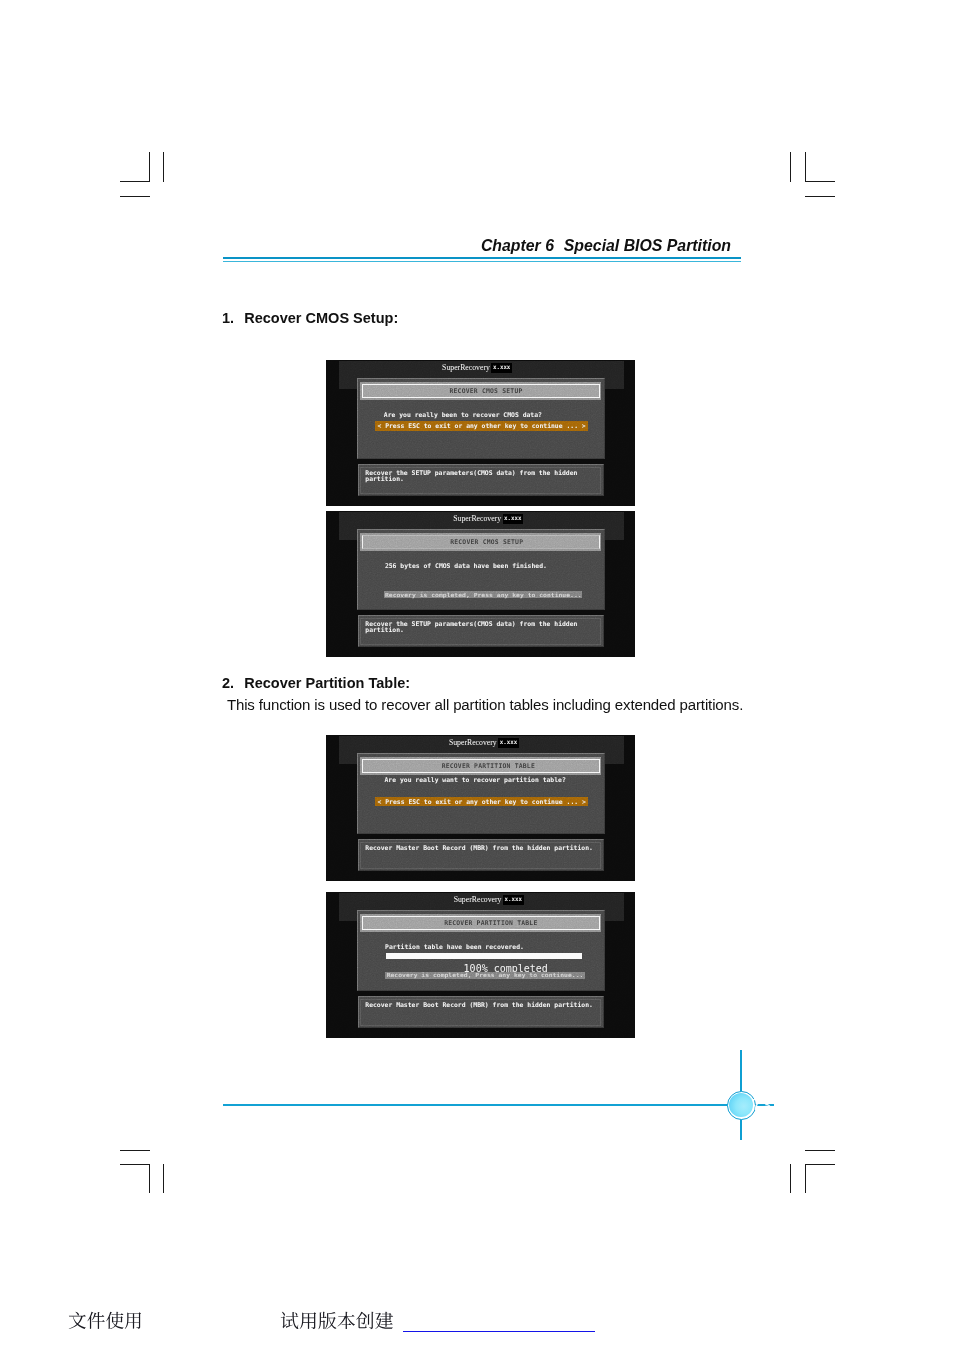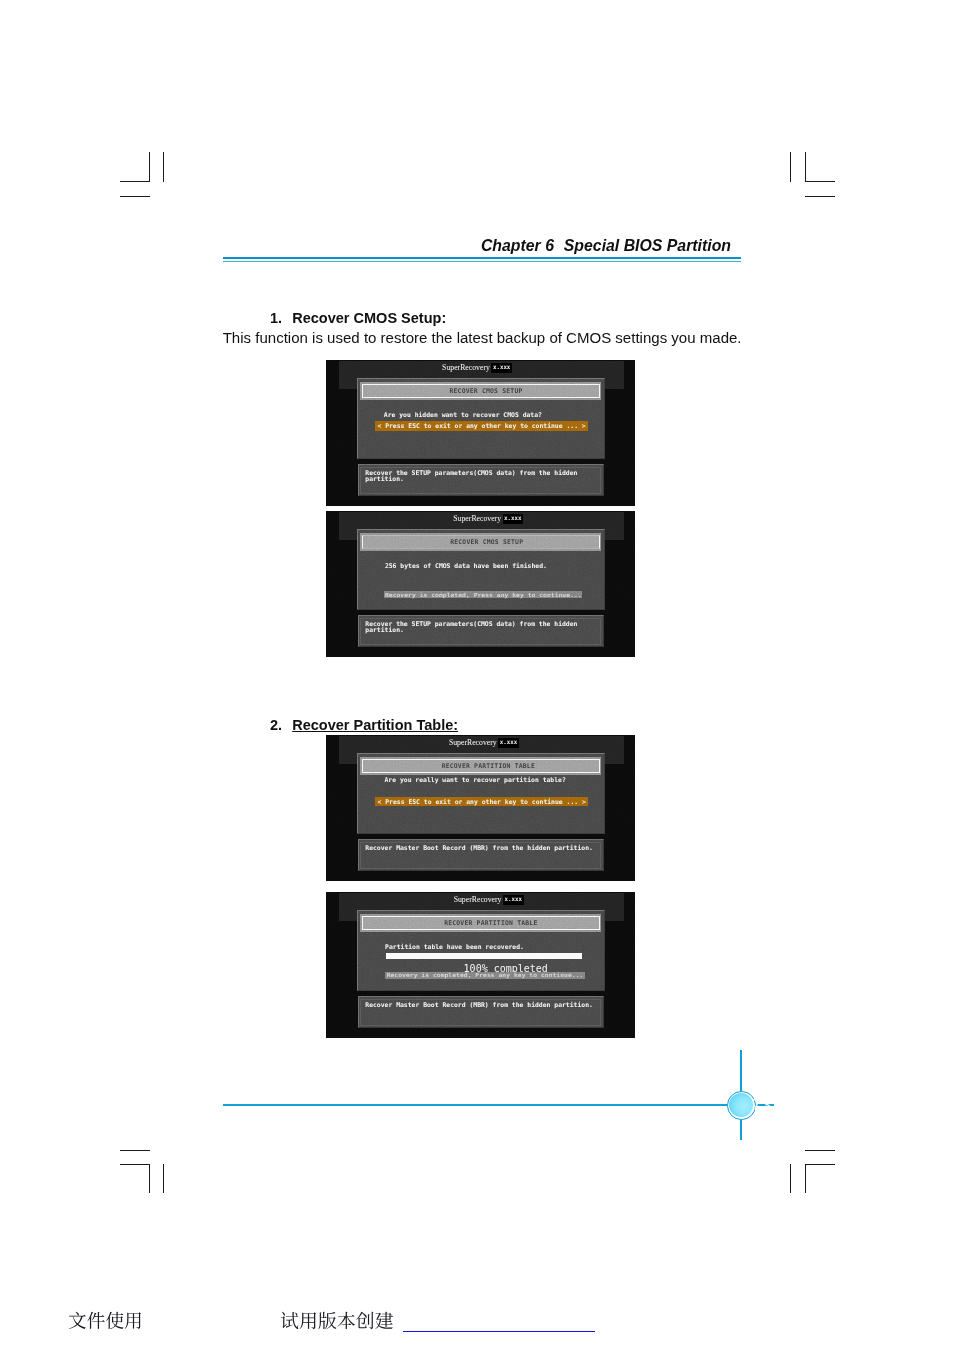--- a/index.html
+++ b/index.html
@@ -11,21 +11,21 @@
   .crop{position:absolute;background:#1a1a1a;}
 
   
   .hdr-text{position:absolute;left:480.9px;top:236.8px;font-size:15.85px;font-weight:bold;font-style:italic;
             color:#111;letter-spacing:0;white-space:nowrap;}
   .hdr-text .gap{display:inline-block;width:9.8px;}
   .hdr-rule1{position:absolute;left:222.9px;top:256.8px;width:518.2px;height:2.3px;background:#0a93c6;}
   .hdr-rule2{position:absolute;left:222.9px;top:260.7px;width:518.2px;height:1.5px;background:#3ab6db;}
 
   
-  .sec-head{position:absolute;font-size:14.52px;font-weight:bold;color:#111;white-space:nowrap;margin-left:48px;}
+  .sec-head{position:absolute;font-size:14.52px;font-weight:bold;color:#111;white-space:nowrap;}
   .sec-head .n{display:inline-block;width:22.2px;}
   .sec-body{position:absolute;font-size:15.04px;color:#111;white-space:nowrap;}
 
   
   .ftr-rule{position:absolute;left:223px;top:1104.4px;width:510px;height:1.7px;background:#13a2d4;}
   .ftr-vline{position:absolute;left:740.4px;top:1049.8px;width:1.9px;height:90.1px;background:#0f9fd2;}
   .ftr-hline{position:absolute;left:750px;top:1104.4px;width:24px;height:1.7px;background:#13a2d4;}
   .pg-circle{position:absolute;left:726.9px;top:1090.8px;width:28.8px;height:28.8px;border-radius:50%;
              border:1.7px solid #0e9dd1;box-sizing:border-box;background:#ffffff;
              display:flex;align-items:center;justify-content:center;}
@@ -116,33 +116,33 @@
   <div class="crop" style="left:804.8px;top:1149.6px;width:30px;height:1.3px;"></div>
   <div class="crop" style="left:804.8px;top:1163.8px;width:30px;height:1.3px;"></div>
   <div class="crop" style="left:790px;top:1163.8px;width:1.3px;height:29.5px;"></div>
   <div class="crop" style="left:804.8px;top:1163.8px;width:1.3px;height:29.5px;"></div>
 
   <div class="hdr-text"><span>Chapter 6</span><span class="gap"></span><span>Special BIOS Partition</span></div>
   <div class="hdr-rule1"></div>
   <div class="hdr-rule2"></div>
 
   <div class="sec-head" style="left:222px;top:309.5px;"><span class="n">1.</span><span>Recover CMOS Setup:</span></div>
-  <div class="sec-body" style="left:222.7px;top:328.5px;">This function is used to restore the latest backup of CMOS settings you made.</div>
-
-  <div class="sec-head" style="left:222px;top:717px;text-decoration:underline;"><span class="n">2.</span><span>Recover Partition Table:</span></div>
+
+  <div class="sec-head" style="left:222px;top:675px;"><span class="n">2.</span><span>Recover Partition Table:</span></div>
+  <div class="sec-body" style="left:226.9px;top:695.8px;letter-spacing:-0.14px;">This function is used to recover all partition tables including extended partitions.</div>
 
   <div class="shot" style="left:326px;top:360px;width:308.5px;height:145.5px;">
     <div class="hdrband"></div>
     <div class="brand" style="left:116.1px;"><span>SuperRecovery</span> <span class="ver">x.xxx</span></div>
     <div class="panel"></div>
     <div class="titleouter"></div>
     <div class="titlebox">
         <span style="left:5.3px">RECOVER CMOS SETUP</span>
       </div>
-    <div class="prompt" style="left:57.8px;top:51.3px;">Are you hidden want to recover CMOS data?</div>
+    <div class="prompt" style="left:57.8px;top:51.3px;">Are you really been to recover CMOS data?</div>
     <div class="hintbar" style="left:49.2px;top:61.4px;width:212.8px;height:9.6px;">
         <span>&lt; Press ESC to exit or any other key to continue ... &gt;</span>
       </div>
     <div class="statusbox"></div>
     <div class="statusinner"></div>
     <div class="statustext">Recover the SETUP parameters(CMOS data) from the hidden partition.</div>
     <div class="grain" style="filter:url(#vganoise)"></div>
   </div>
 
   <div class="shot" style="left:326px;top:511px;width:308.5px;height:145.5px;">

